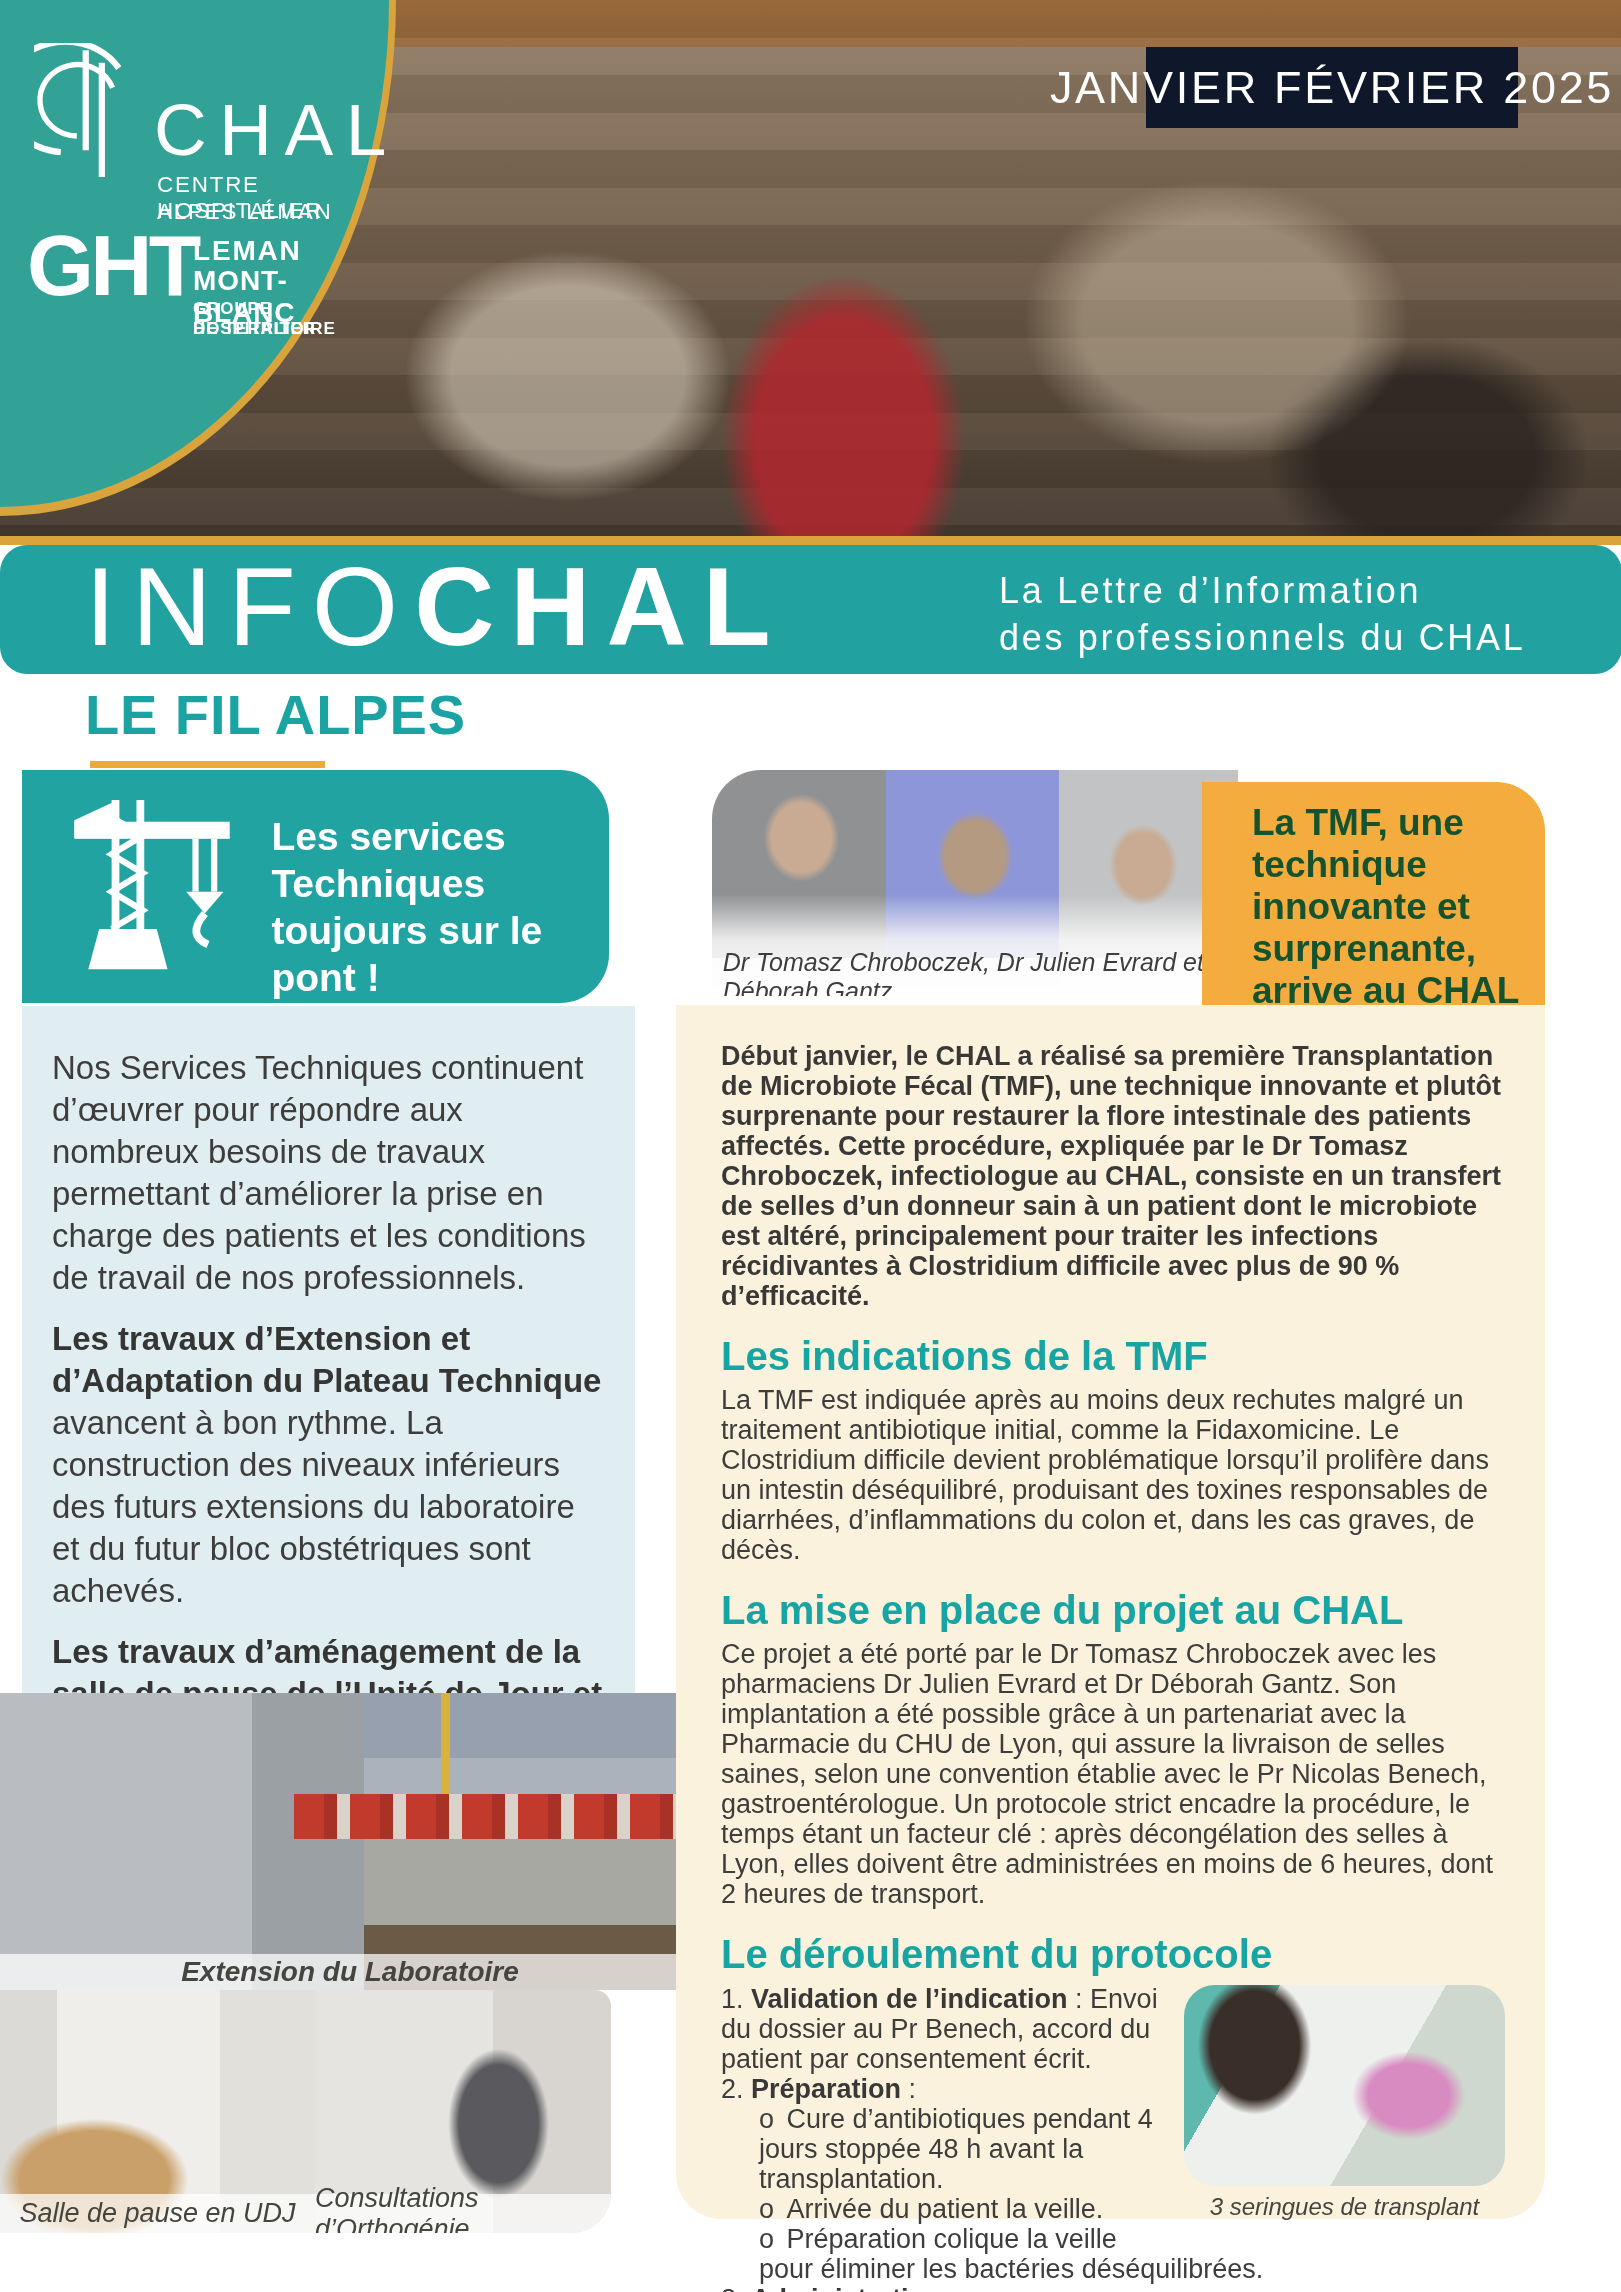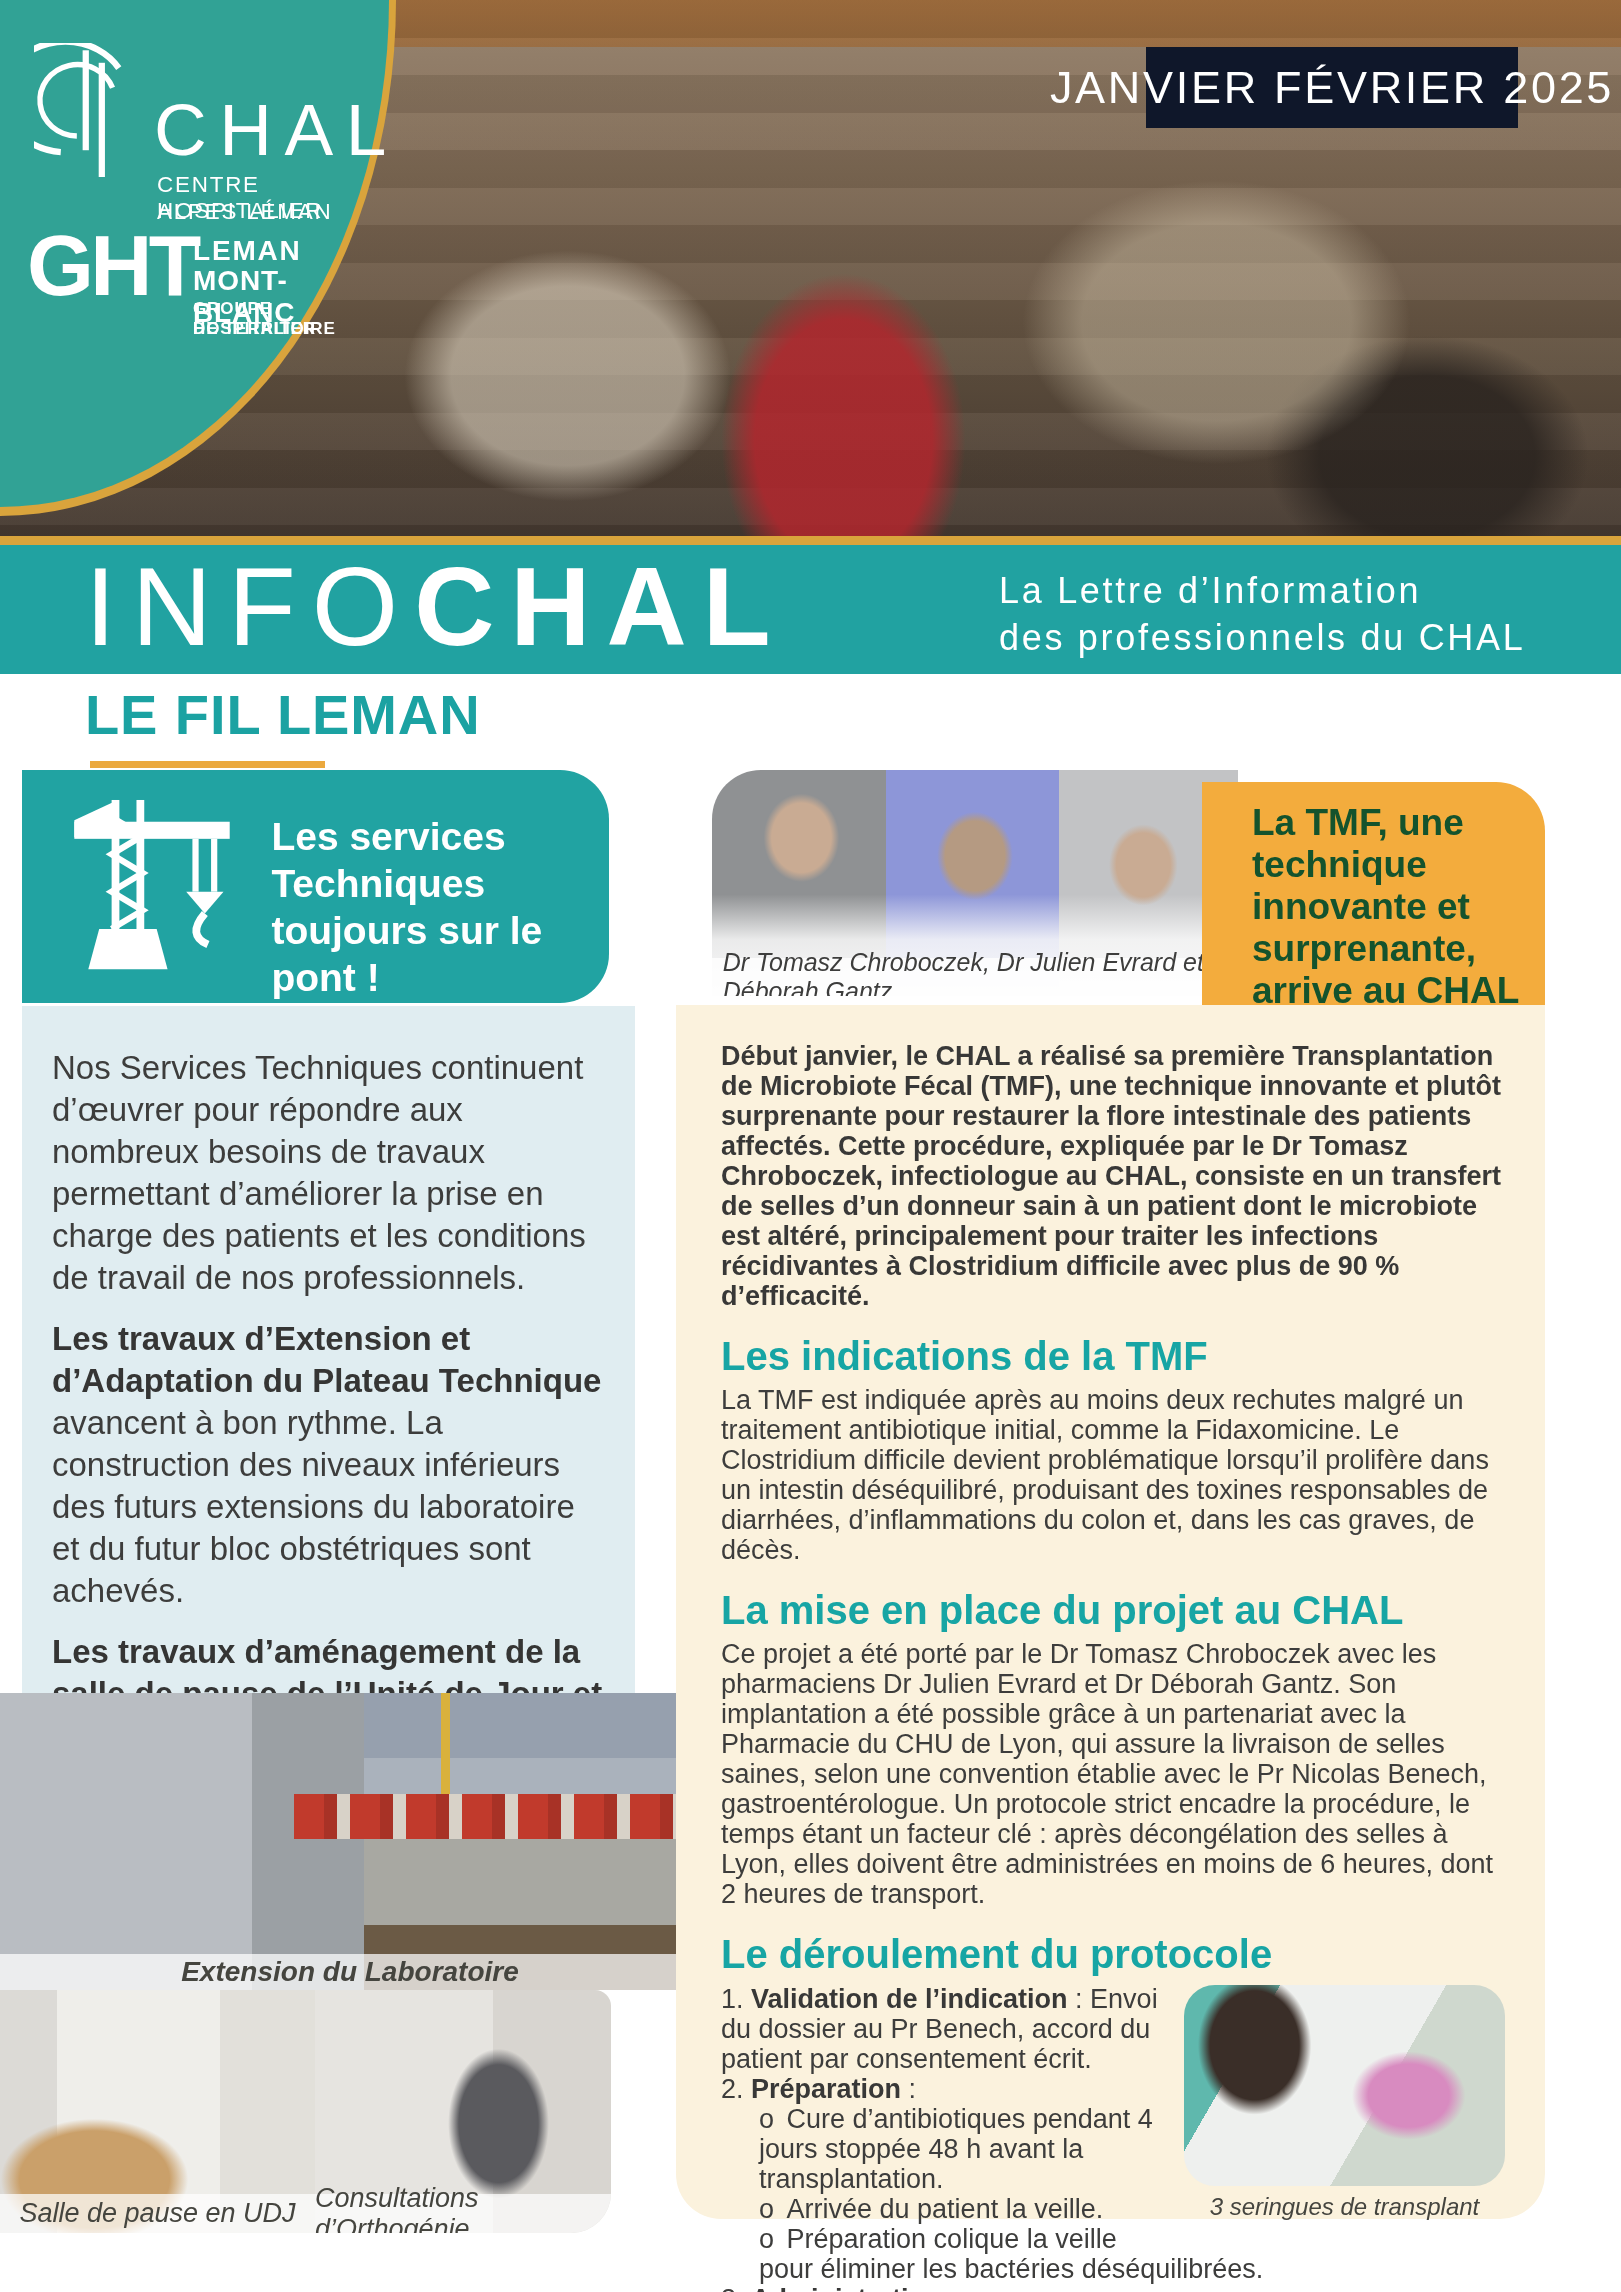--- a/index.html
+++ b/index.html
@@ -30,21 +30,21 @@
   .ght-l1{position:absolute;left:193px;top:235px;font-size:28px;font-weight:700;letter-spacing:1.8px;}
   .ght-l2{position:absolute;left:193px;top:265px;font-size:28px;font-weight:700;letter-spacing:0.9px;}
   .ght-l3{position:absolute;left:193px;top:299px;font-size:17px;font-weight:700;letter-spacing:0.9px;}
   .ght-l4{position:absolute;left:193px;top:319px;font-size:17px;font-weight:700;letter-spacing:0.9px;}
   .date-badge{position:absolute;left:1146px;top:47px;width:372px;height:81px;
     background:#0f172a;color:#fff;font-size:45px;letter-spacing:2.7px;font-weight:500;
     display:flex;align-items:center;justify-content:center;white-space:nowrap;}
   .gold-strip{position:absolute;left:0;top:536px;width:1622px;height:9px;background:#d9a43c;}
 
   
-  .banner{position:absolute;left:0;top:545px;width:1622px;height:129px;background:#21a2a1;color:#fff;}
+  .banner{position:absolute;left:0;top:545px;width:1622px;height:129px;background:#21a2a1;color:#fff;border-radius:27px;}
   .banner-title{position:absolute;left:85px;top:50%;transform:translateY(-52%);
     font-size:111px;letter-spacing:16px;white-space:nowrap;}
   .banner-title .t-light{font-weight:300;}
   .banner-title .t-bold{font-weight:800;}
   .banner-sub{position:absolute;left:999px;top:21.5px;font-size:36px;font-weight:300;
     letter-spacing:2.7px;line-height:47px;}
 
   
   .fil-actu{position:absolute;left:85px;top:682px;font-size:56px;font-weight:600;
     color:#1ba2a2;letter-spacing:0.9px;}
@@ -152,21 +152,21 @@
   <div class="banner">
     <div class="banner-title">
       <span class="t-light">INFO</span><span class="t-bold">CHAL</span>
     </div>
     <div class="banner-sub">
       <div>La Lettre d’Information</div>
       <div>des professionnels du CHAL</div>
     </div>
   </div>
 
-  <div class="fil-actu">LE FIL LEMAN</div>
+  <div class="fil-actu">LE FIL ALPES</div>
   <div class="fil-underline"></div>
 
   <div class="teal-box">
     <svg class="crane" width="202" height="184" viewBox="0 0 130 118">
       <polygon points="6,16 34,3 34,27 6,27" fill="#ffffff"></polygon>
       <rect x="6" y="17" width="100" height="11" fill="#ffffff"></rect>
       <rect x="30" y="3" width="5" height="85" fill="#ffffff"></rect>
       <rect x="46" y="3" width="5" height="85" fill="#ffffff"></rect>
       <path d="M30,14 L50,26 L30,38 L50,50 L30,62 L50,74 L30,86" fill="none" stroke="#ffffff" stroke-width="4"></path>
       <polygon points="22,86 59,86 66,112 15,112" fill="#ffffff"></polygon>

